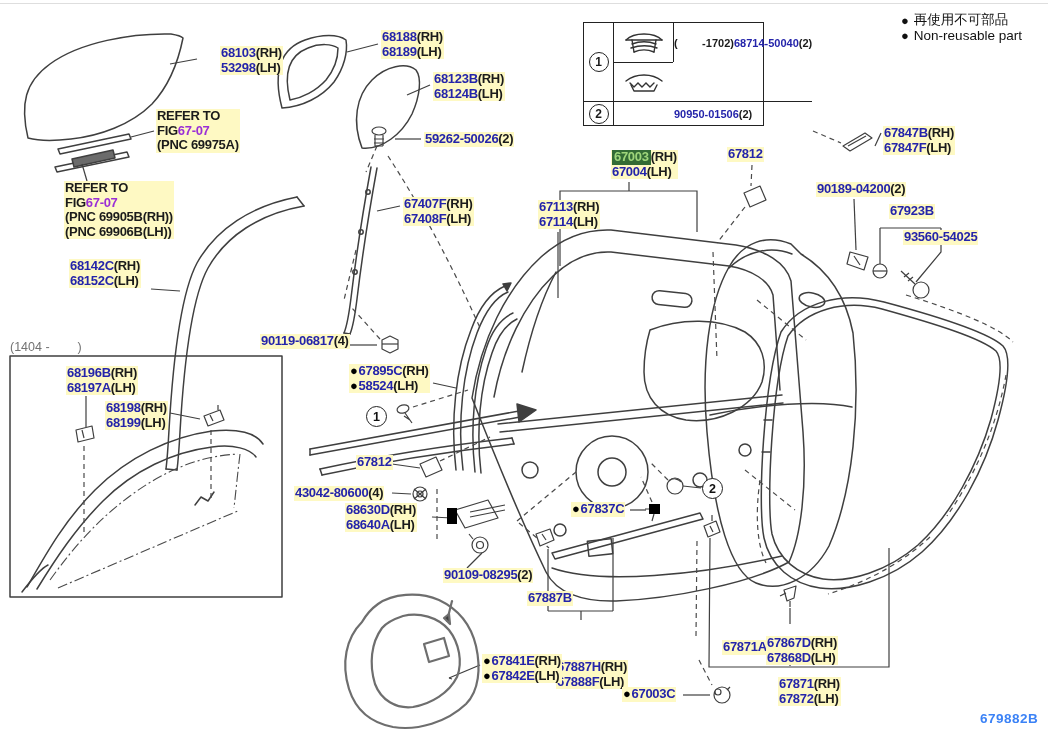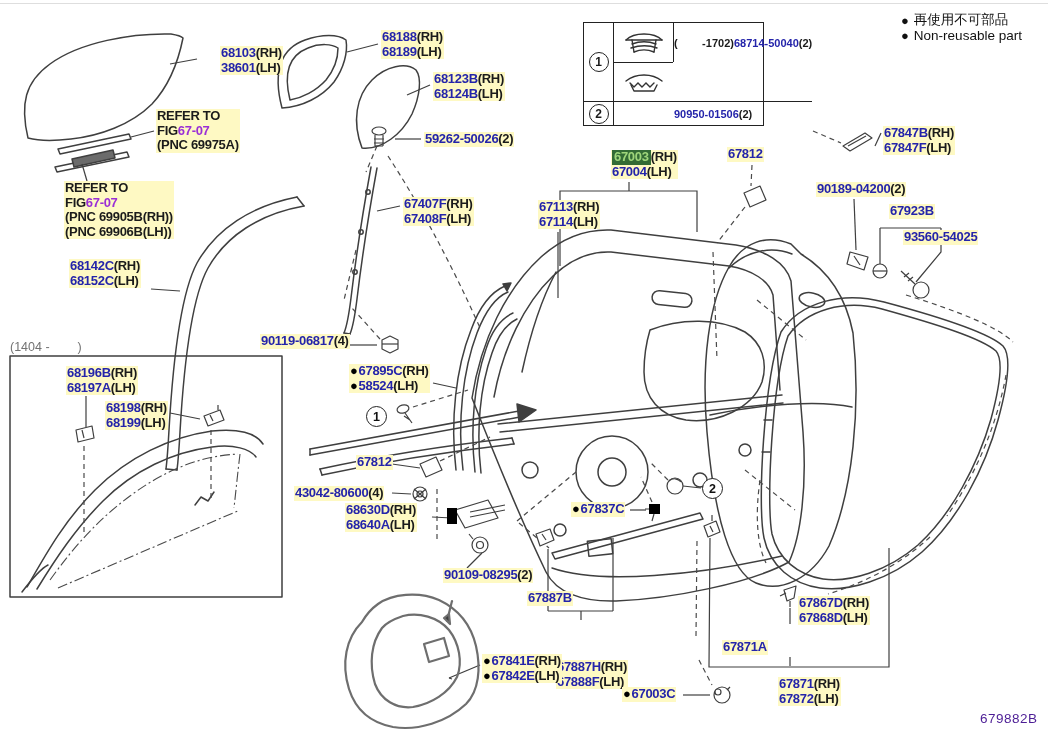--- a/index.html
+++ b/index.html
@@ -23,21 +23,21 @@
   .pre,.suf{color:var(--c-text);}
   .num.blue{color:var(--c-part);}
   .num.purple{color:var(--c-fig);}
   .num.hl{background:var(--c-hlbg);color:var(--c-hltext);padding:0 2px;}
 
   .callout{position:absolute;width:19px;height:19px;border:1.7px solid #222;border-radius:50%;
            background:#fff;display:flex;align-items:center;justify-content:center;
            font-size:12.5px;font-weight:bold;color:#111;}
   .note{position:absolute;font-size:13.5px;font-weight:500;color:#111;white-space:nowrap;display:flex;align-items:center;gap:5px;}
   .note .nbul{font-size:13px;}
-  .doc{position:absolute;font-size:13.5px;color:#4c1d95;letter-spacing:.5px;}
+  .doc{position:absolute;font-size:13.5px;color:#3b82f6;letter-spacing:.5px;font-weight:bold;}
   .inset-tag{position:absolute;font-size:12.5px;color:#737373;white-space:pre;font-weight:500;}
 
   .legend{position:absolute;left:583px;top:22px;width:179px;border:1.7px solid #222;background:#fff;
           display:grid;grid-template-columns:29px 60px 1fr;grid-template-rows:39px 39px 24px;
           font-weight:bold;color:#1b1b1b;}
   .lt{display:flex;align-items:center;justify-content:center;flex-direction:row;font-size:11px;white-space:pre;}
   .bl{border-left:1.4px solid #222;} .bt{border-top:1.4px solid #222;}
   .lt .pn{color:var(--c-part);} .lt .qty{color:#1b1b1b;}
   .circ{width:18px;height:18px;border:1.5px solid #222;border-radius:50%;display:flex;
         align-items:center;justify-content:center;font-size:12px;font-weight:bold;background:#fff;}
@@ -295,21 +295,21 @@
     </g>
   </svg>
 
   <div id="labels-layer">
       <div class="plabel" style="left: 212px; top: 46px; margin-left: 8px;">
         <div class="lrow">
           <span class="num blue">68103</span>
           <span class="suf">(RH)</span>
         </div>
         <div class="lrow">
-          <span class="num blue">38601</span>
+          <span class="num blue">53298</span>
           <span class="suf">(LH)</span>
         </div>
       </div>
       <div class="plabel" style="left: 156px; top: 109px;">
         <div class="lrow">
           <span class="pre">REFER TO</span>
         </div>
         <div class="lrow">
           <span class="pre">FIG </span>
           <span class="num purple">67-07</span>
@@ -532,21 +532,21 @@
         <div class="lrow">
           <span class="num blue">67871A</span>
         </div>
       </div>
       <div class="plabel" style="left: 622px; top: 687px;">
         <div class="lrow">
           <span class="bul">●</span>
           <span class="num blue">67003C</span>
         </div>
       </div>
-      <div class="plabel" style="left: 766px; top: 596px; margin-left: 32px;">
+      <div class="plabel" style="left: 766px; top: 636px;">
         <div class="lrow">
           <span class="num blue">67867D</span>
           <span class="suf">(RH)</span>
         </div>
         <div class="lrow">
           <span class="num blue">67868D</span>
           <span class="suf">(LH)</span>
         </div>
       </div>
       <div class="plabel" style="left: 778px; top: 677px;">

